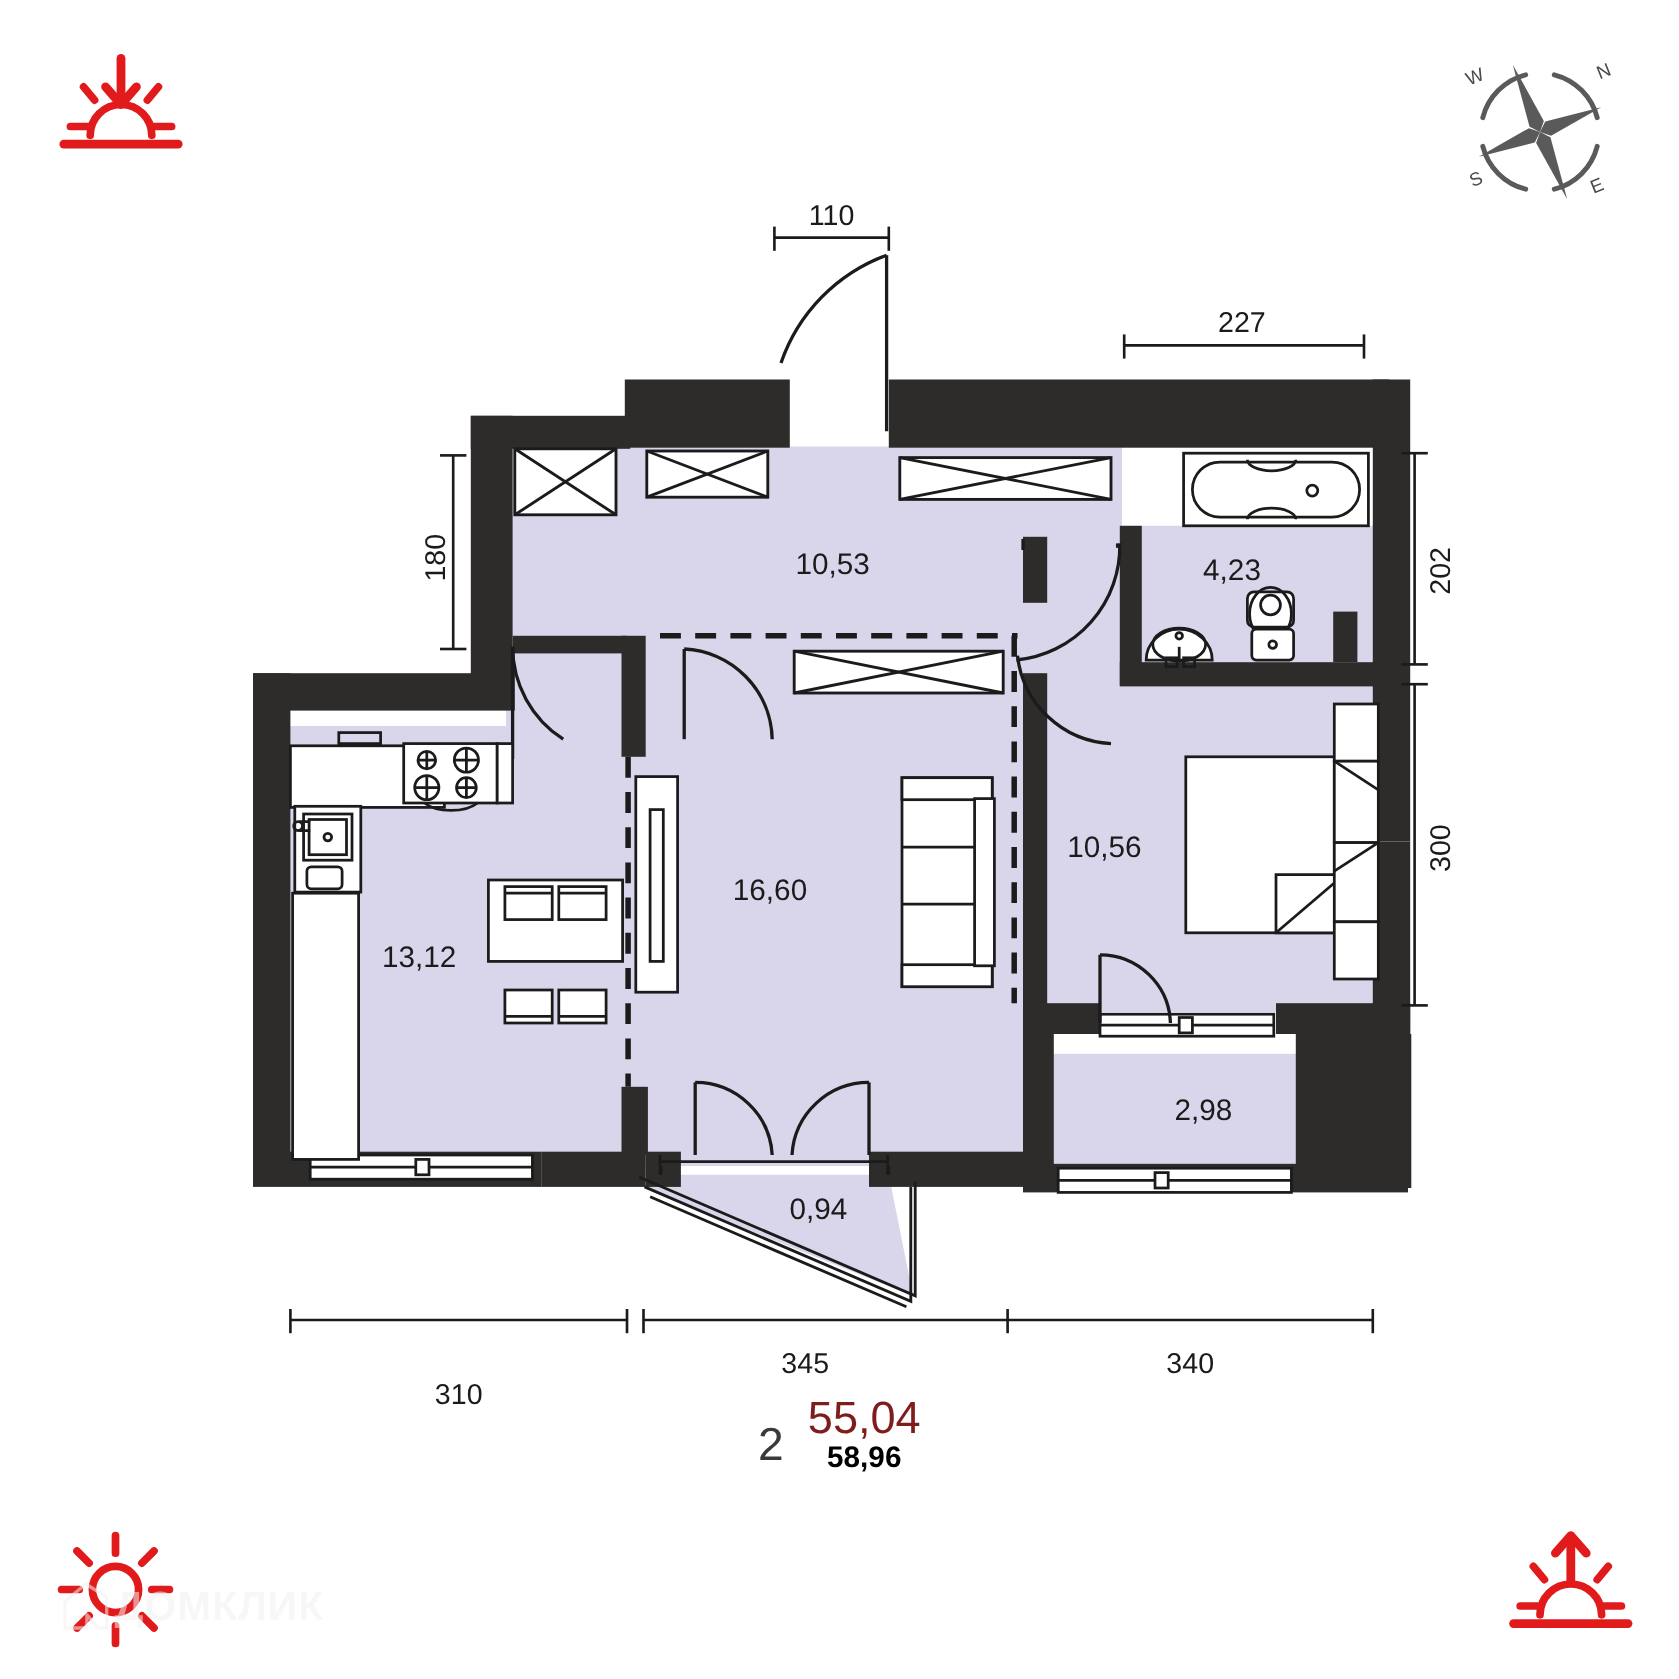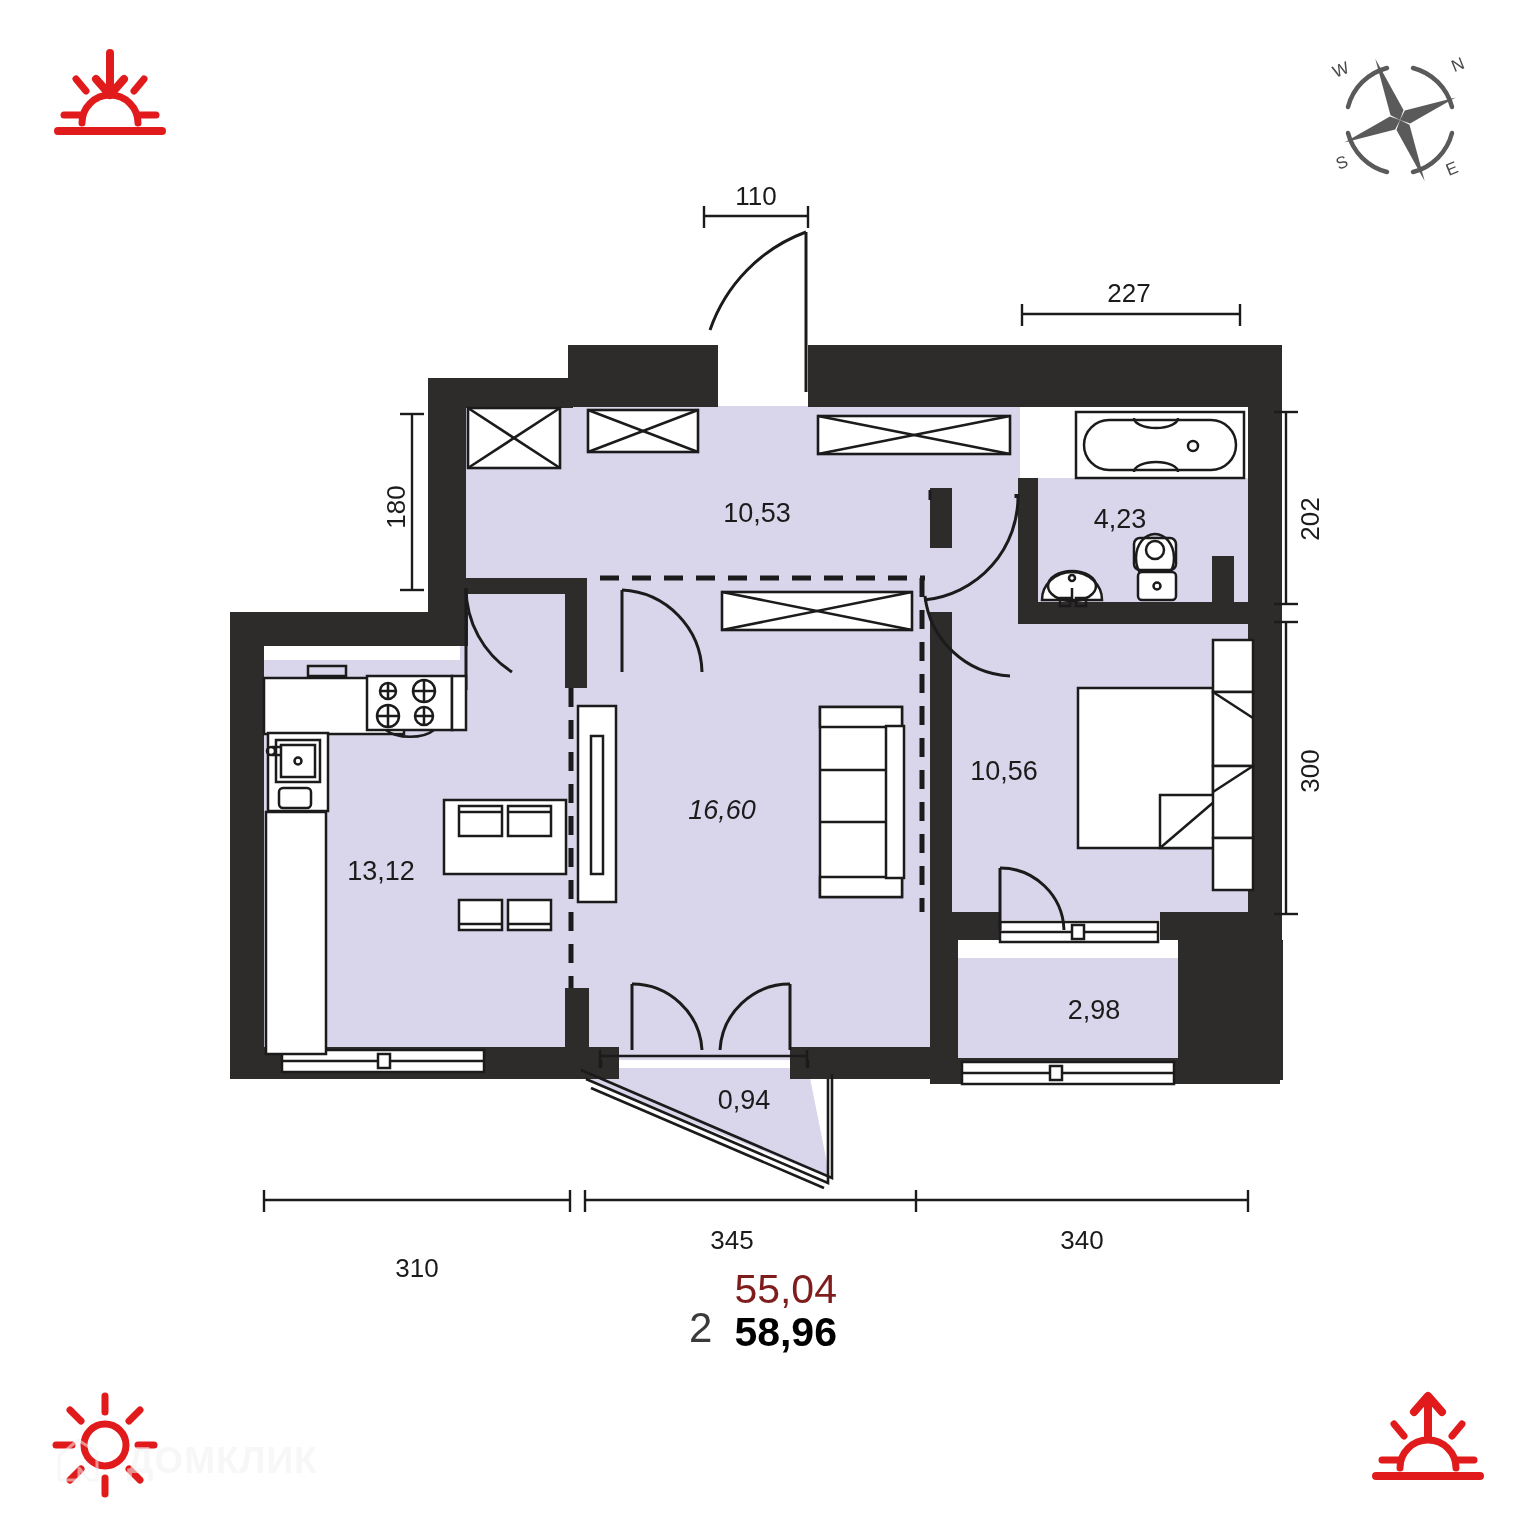--- a/index.html
+++ b/index.html
@@ -1,21 +1,21 @@
 <!DOCTYPE html>
 <html><head>
 <meta charset="utf-8">
 <title>Floor Plan</title>
 <style>
   html,body{margin:0;padding:0;background:#ffffff;}
   body{width:1526px;height:1526px;font-family:"Liberation Sans",sans-serif;overflow:hidden;}
   #stage{position:relative;width:1526px;height:1526px;background:#fff;}
 
   
-  .wm{position:absolute;left:55px;top:1438px;display:flex;align-items:center;gap:26px;
+  .wm{position:absolute;left:55px;top:1438px;display:flex;align-items:center;gap:3px;
       opacity:.55;pointer-events:none;}
   .wm-logo{width:46px;height:46px;position:relative;}
   .wm-text{font-size:37px;font-weight:700;color:#f2f2f4;letter-spacing:1px;
            font-family:"Liberation Sans",sans-serif;}
 
   
   .sun{position:absolute;}
 
   
   .compass{position:absolute;left:1328px;top:38px;}
@@ -28,21 +28,21 @@
        white-space:nowrap;}
   .area-lbl{font-size:27px;}
   .dim-lbl{font-size:26px;}
   .dim-lbl.vert{transform-origin:center center;}
 
   .totals{position:absolute;left:0;top:1268px;width:1526px;text-align:center;}
   .t-row{display:inline-flex;align-items:flex-end;gap:22px;}
   .t-rooms{font-size:42px;color:#3a3a3a;line-height:1;padding-bottom:6px;}
   .t-stack{display:flex;flex-direction:column;align-items:center;line-height:1.06;}
   .t-living{font-size:41px;color:#7f1d1d;}
-  .t-total{font-size:41px;font-weight:700;color:#000;}
+  .t-total{font-size:27px;font-weight:700;color:#000;}
 </style>
 </head>
 <body>
 
 <div id="stage">
 
   <svg class="sun" style="left:50px;top:45px;" width="120" height="100" viewBox="0 0 120 100">
     <g stroke="#e11b1b" stroke-width="7" fill="none" stroke-linecap="round">
       <path d="M60 8 L60 48" stroke-width="8"></path>
       <path d="M46 34 L60 50 L74 34" stroke-width="8" stroke-linejoin="round"></path>
@@ -369,21 +369,21 @@
 
       <line x1="916" y1="1200" x2="1248" y2="1200"></line>
       <line x1="1248" y1="1190" x2="1248" y2="1212"></line>
     </g>
   </svg>
 
   <div class="lbl area-lbl" style="left:757px;top:513px;transform:translate(-50%,-50%);">10,53</div>
 
   <div class="lbl area-lbl" style="left:1120px;top:519px;transform:translate(-50%,-50%);">4,23</div>
 
-  <div class="lbl area-lbl" style="left:722px;top:810px;transform:translate(-50%,-50%);font-style:italic;">16,60</div>
+  <div class="lbl area-lbl" style="left:700px;top:810px;transform:translate(-50%,-50%);">16,60</div>
 
   <div class="lbl area-lbl" style="left:1004px;top:771px;transform:translate(-50%,-50%);">10,56</div>
 
   <div class="lbl area-lbl" style="left:381px;top:871px;transform:translate(-50%,-50%);">13,12</div>
 
   <div class="lbl area-lbl" style="left:1094px;top:1010px;transform:translate(-50%,-50%);text-align:right;">2,98</div>
 
   <div class="lbl area-lbl" style="left:744px;top:1100px;transform:translate(-50%,-50%);">0,94</div>
 
   <div class="lbl dim-lbl" style="left:756px;top:196px;transform:translate(-50%,-50%);">110</div>

